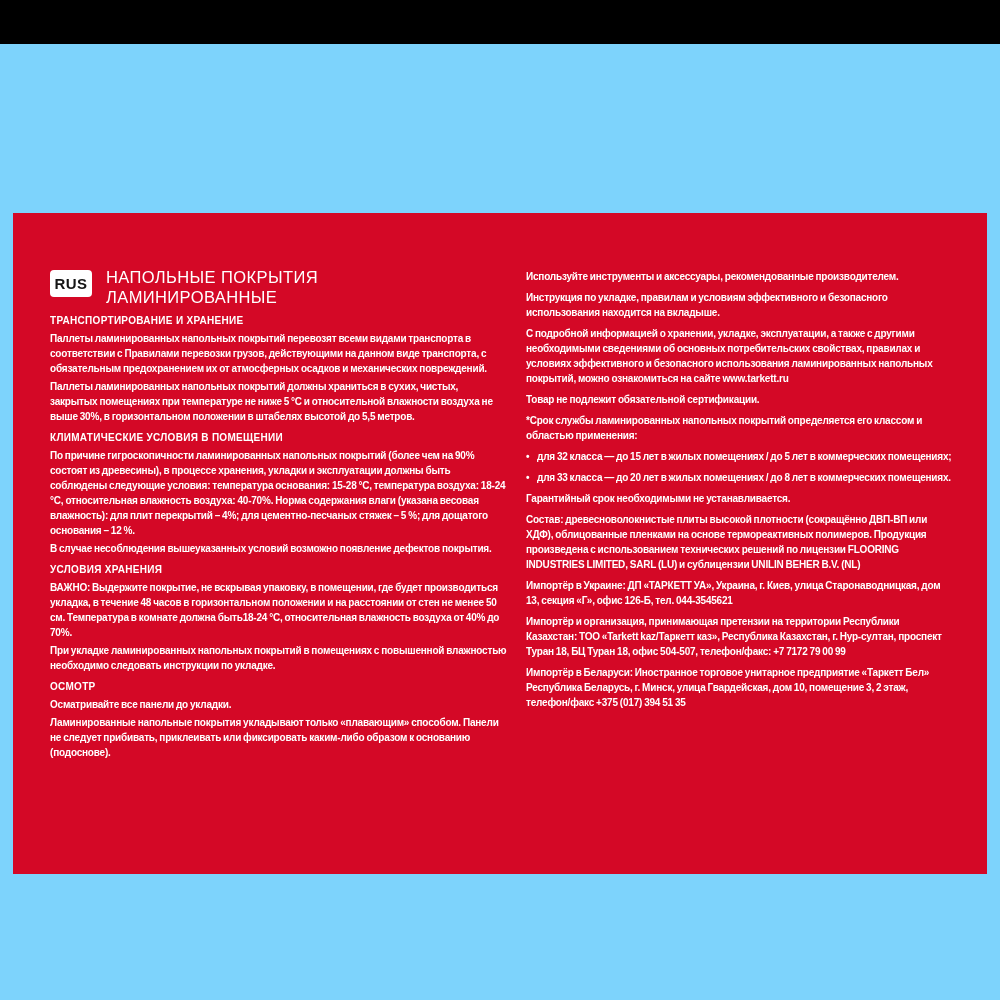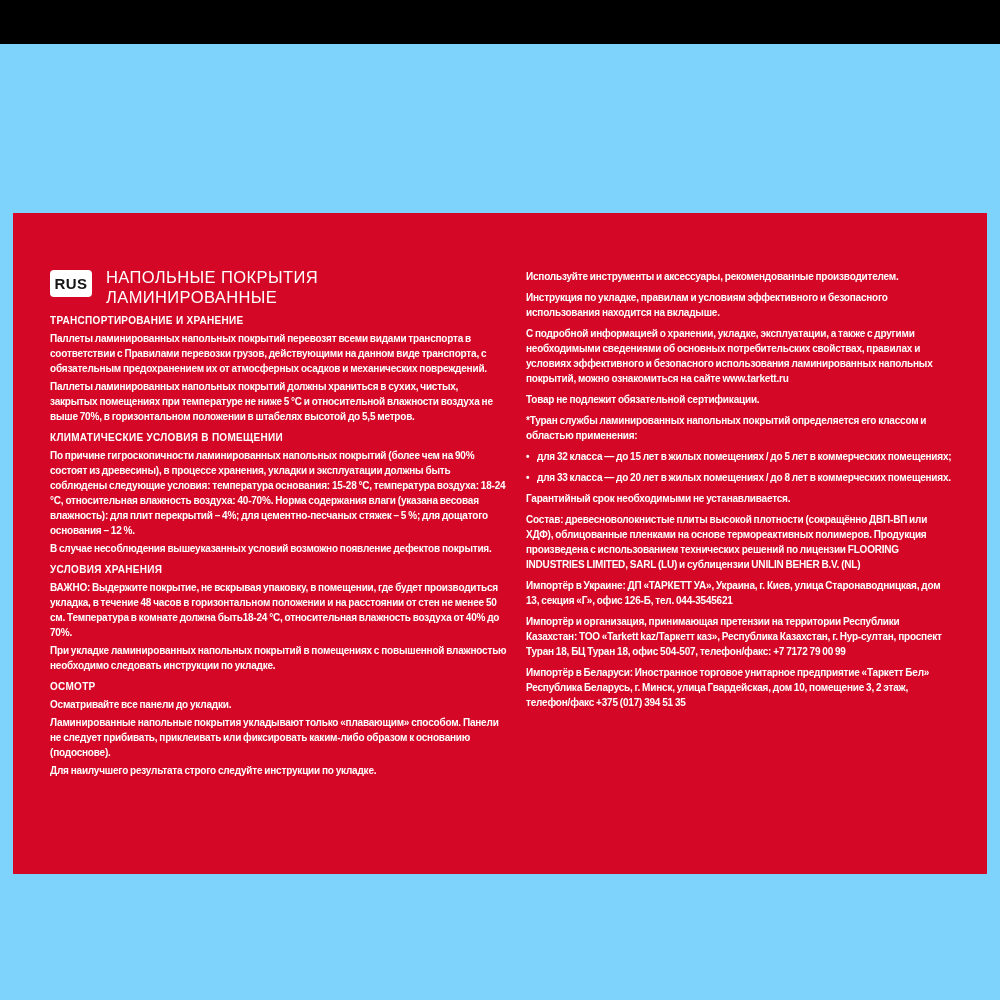--- a/index.html
+++ b/index.html
@@ -105,21 +105,21 @@
           <div class="lang-badge">RUS</div>
           <div class="title">
             <div>НАПОЛЬНЫЕ ПОКРЫТИЯ</div>
             <div>ЛАМИНИРОВАННЫЕ</div>
           </div>
         </div>
 
         <section>
           <h2>ТРАНСПОРТИРОВАНИЕ И ХРАНЕНИЕ</h2>
           <p>Паллеты ламинированных напольных покрытий перевозят всеми видами транспорта в соответствии с Правилами перевозки грузов, действующими на данном виде транспорта, с обязательным предохранением их от атмосферных осадков и механических повреждений.</p>
-          <p>Паллеты ламинированных напольных покрытий должны храниться в сухих, чистых, закрытых помещениях при температуре не ниже 5 °С и относительной влажности воздуха не выше 70%, в горизонтальном положении в штабелях высотой до 5,5 метров.</p>
+          <p>Паллеты ламинированных напольных покрытий должны храниться в сухих, чистых, закрытых помещениях при температуре не ниже 5 °С и относительной влажности воздуха не выше 30%, в горизонтальном положении в штабелях высотой до 5,5 метров.</p>
         </section>
 
         <section>
           <h2>КЛИМАТИЧЕСКИЕ УСЛОВИЯ В ПОМЕЩЕНИИ</h2>
           <p>По причине гигроскопичности ламинированных напольных покрытий (более чем на 90% состоят из древесины), в процессе хранения, укладки и эксплуатации должны быть соблюдены следующие условия: температура основания: 15-28 °С, температура воздуха: 18-24 °С, относительная влажность воздуха: 40-70%. Норма содержания влаги (указана весовая влажность): для плит перекрытий – 4%; для цементно-песчаных стяжек – 5 %; для дощатого основания – 12 %.</p>
           <p>В случае несоблюдения вышеуказанных условий возможно появление дефектов покрытия.</p>
         </section>
 
         <section>
           <h2>УСЛОВИЯ ХРАНЕНИЯ</h2>
@@ -127,31 +127,30 @@
         </section>
 
         <section>
           <p>При укладке ламинированных напольных покрытий в помещениях с повышенной влажностью необходимо следовать инструкции по укладке.</p>
         </section>
 
         <section>
           <h2>ОСМОТР</h2>
           <p>Осматривайте все панели до укладки.</p>
           <p>Ламинированные напольные покрытия укладывают только «плавающим» способом. Панели не следует прибивать, приклеивать или фиксировать каким-либо образом к основанию (подоснове).</p>
-          <p>Для наилучшего результата строго следуйте инструкции по укладке.</p>
         </section>
 
       </div>
 
       <div class="col-right">
         <p>Используйте инструменты и аксессуары, рекомендованные производителем.</p>
         <p>Инструкция по укладке, правилам и условиям эффективного и безопасного использования находится на вкладыше.</p>
         <p>С подробной информацией о хранении, укладке, эксплуатации, а также с другими необходимыми сведениями об основных потребительских свойствах, правилах и условиях эффективного и безопасного использования ламинированных напольных покрытий, можно ознакомиться на сайте www.tarkett.ru</p>
         <p>Товар не подлежит обязательной сертификации.</p>
-        <p>*Туран службы ламинированных напольных покрытий определяется его классом и областью применения:</p>
+        <p>*Срок службы ламинированных напольных покрытий определяется его классом и областью применения:</p>
 
         <p class="bullet-item">
           <span class="marker">•</span>
           <span>для 32 класса — до 15 лет в жилых помещениях / до 5 лет в коммерческих помещениях;</span>
         </p>
         <p class="bullet-item">
           <span class="marker">•</span>
           <span>для 33 класса — до 20 лет в жилых помещениях / до 8 лет в коммерческих помещениях.</span>
         </p>
 

